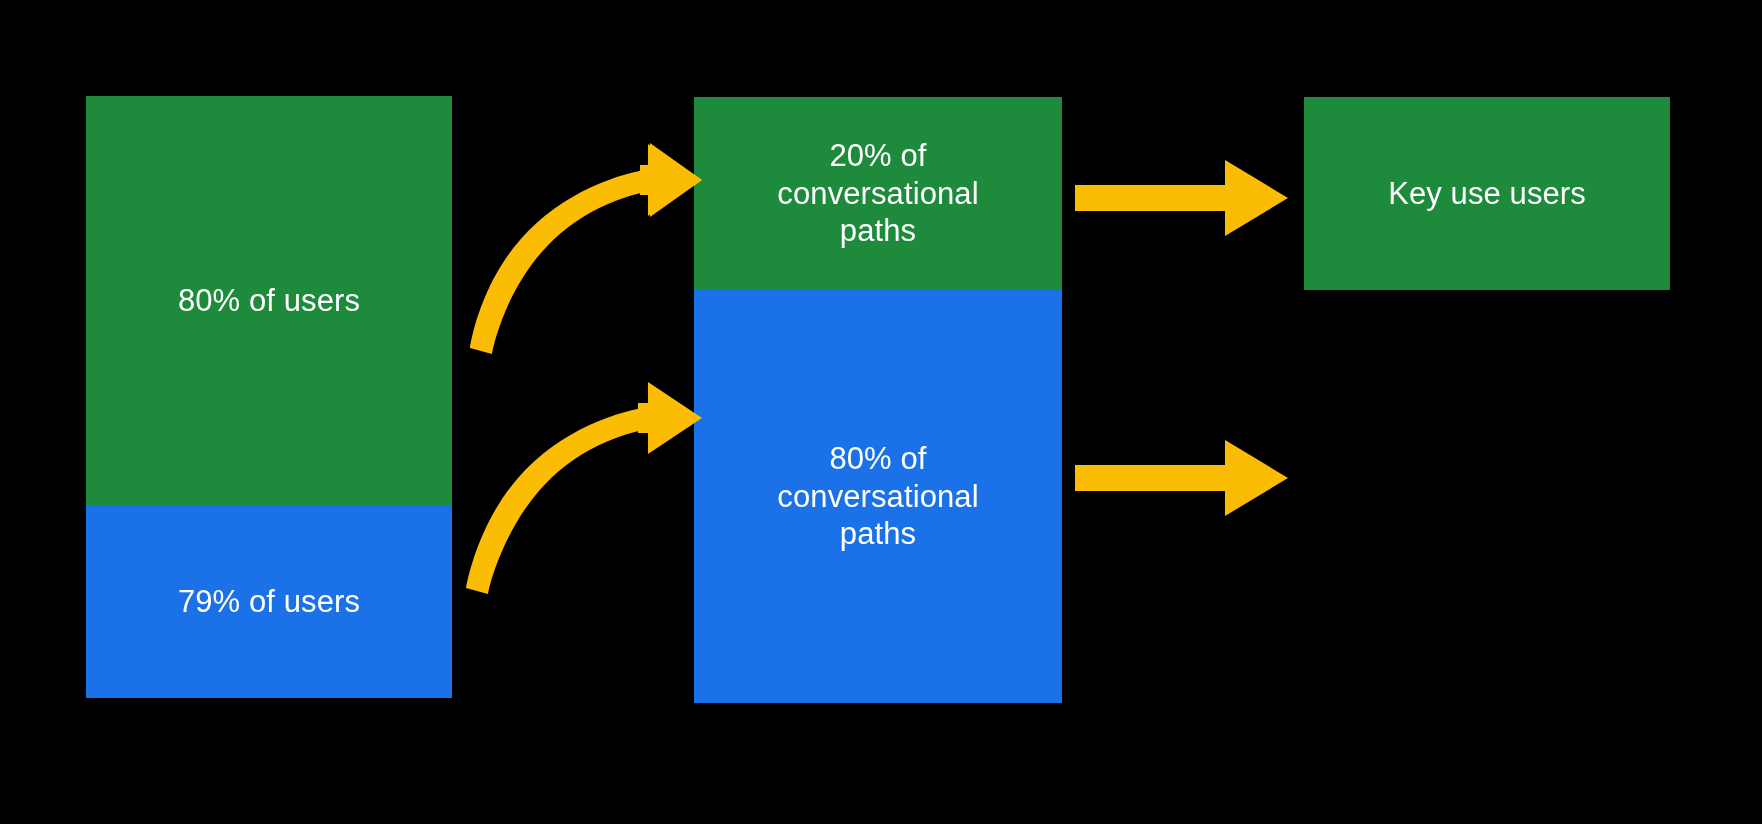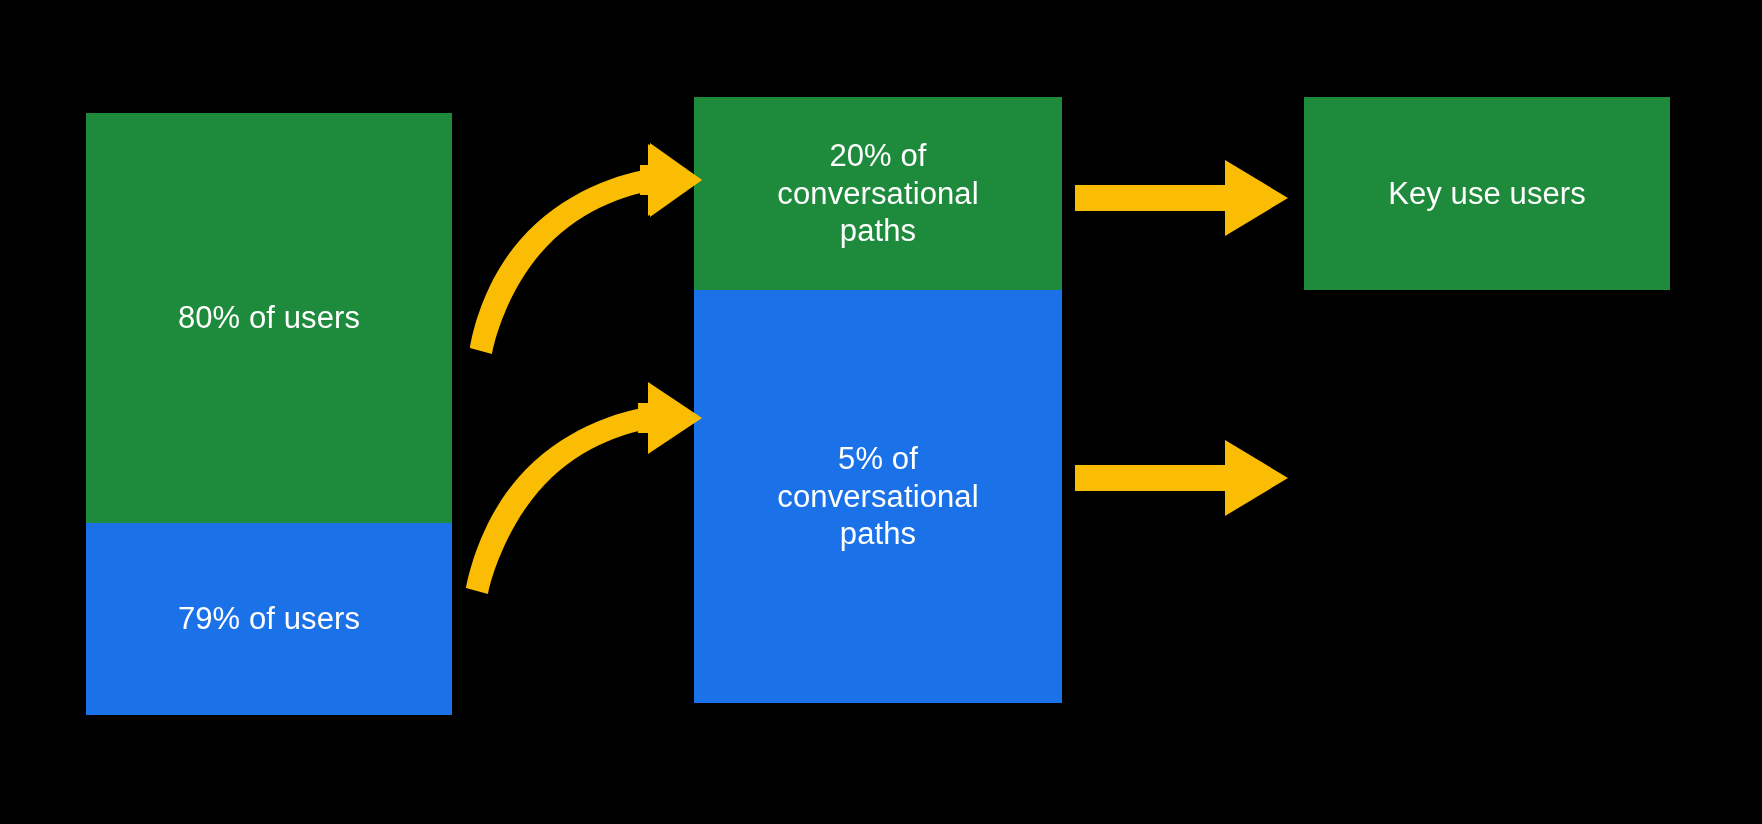--- a/index.html
+++ b/index.html
@@ -37,21 +37,21 @@
     color: #FFFFFF;
     text-align: center;
     line-height: 1.22;
     font-weight: 400;
     letter-spacing: 0.1px;
     padding: 0 8px;
     white-space: pre-line;
   }
 
   
-  #col-users           { left: 86px;  top: 113px;  width: 366px; height: 602px; }
+  #col-users           { left: 86px;  top: 96px;  width: 366px; height: 602px; }
   #col-users-green     { height: 410px; }
   #col-users-blue      { height: 192px; }
   #col-users .seg-label { font-size: 31px; }
 
   
   #col-paths           { left: 694px; top: 97px;  width: 368px; height: 606px; }
   #col-paths-green     { height: 193px; }
   #col-paths-blue      { height: 413px; }
   #col-paths .seg-label { font-size: 31px; }
 
@@ -84,21 +84,21 @@
     </div>
   </div>
 
   <div class="column" id="col-paths">
     <div class="segment seg-green" id="col-paths-green">
       <span class="seg-label">20% of
 conversational
 paths</span>
     </div>
     <div class="segment seg-blue" id="col-paths-blue">
-      <span class="seg-label">5% of
+      <span class="seg-label">80% of
 conversational
 paths</span>
     </div>
   </div>
 
   <div class="column" id="col-outcomes">
     <div class="segment seg-green" id="col-outcomes-green">
       <span class="seg-label">Key use users</span>
     </div>
   </div>

